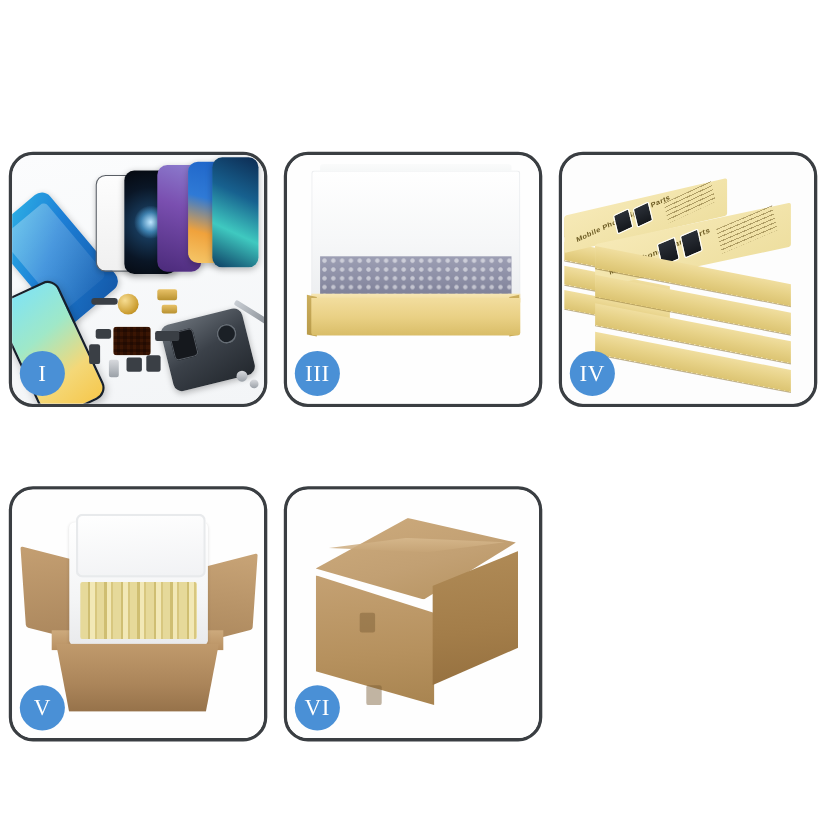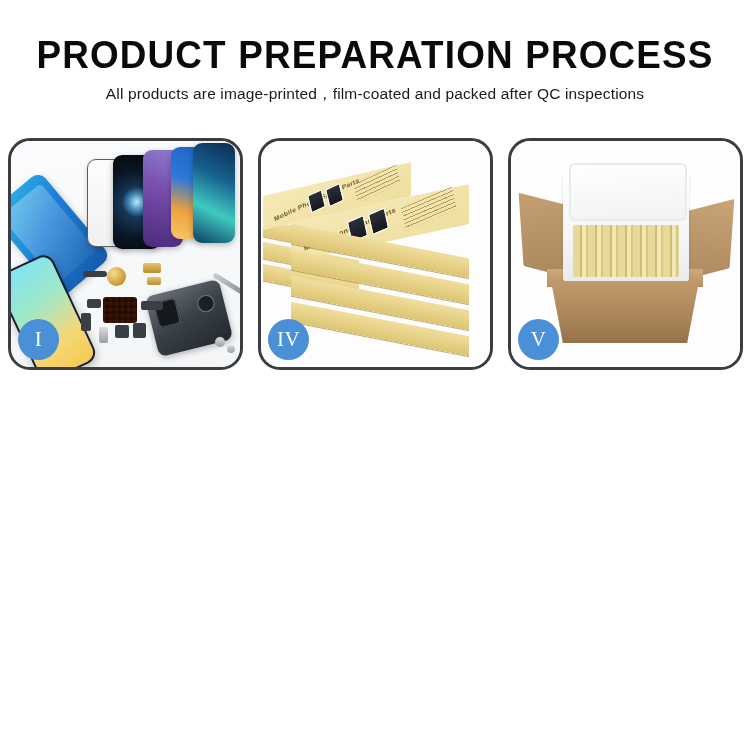--- a/index.html
+++ b/index.html
@@ -338,24 +338,20 @@
   .c6-nick {
     position:absolute; width:14px; height:18px;
     background: rgba(120,92,50,.45); border-radius:2px;
   }
 </style>
 </head>
 <body>
 
 <div class="page">
 
-  <div class="header">
-    <div class="title">PRODUCT PREPARATION PROCESS</div>
-    <div class="subtitle">All products are image-printed，film-coated and packed after QC inspections</div>
-  </div>
 
   <div class="grid">
 
     <div class="panel">
       <div class="panel-inner p1">
         <div class="ph ph-a"></div>
         <div class="ph ph-glass"></div>
         <div class="ph ph-black"></div>
         <div class="ph ph-purple"></div>
         <div class="ph ph-orange"></div>
@@ -374,20 +370,32 @@
         <div class="part" style="left:104px;top:184px;width:14px;height:13px;"></div>
         <div class="part" style="left:122px;top:182px;width:13px;height:15px;"></div>
         <div class="part" style="left:130px;top:160px;width:22px;height:9px;"></div>
         <div class="part silver" style="left:204px;top:196px;width:10px;height:10px;border-radius:50%;"></div>
         <div class="part silver" style="left:216px;top:204px;width:8px;height:8px;border-radius:50%;"></div>
       </div>
       <div class="badge">I</div>
     </div>
 
 
+    <div class="panel">
+      <div class="panel-inner p3">
+        <div class="box3-lidtop"></div>
+        <div class="box3-lid"></div>
+        <div class="box3-foam"></div>
+        <div class="box3-lip"></div>
+        <div class="box3-side-l"></div>
+        <div class="box3-side-r"></div>
+        <div class="box3-front"></div>
+      </div>
+      <div class="badge">III</div>
+    </div>
 
     <div class="panel">
       <div class="panel-inner p4">
         <div class="stack">
 
           <div class="sbox" style="left:2px;top:66px;width:96px;height:17px;transform:skewY(11deg);"></div>
           <div class="sbox" style="left:2px;top:88px;width:96px;height:17px;transform:skewY(11deg);"></div>
           <div class="sbox" style="left:2px;top:110px;width:96px;height:17px;transform:skewY(11deg);"></div>
           <div class="sbox" style="left:2px;top:132px;width:96px;height:17px;transform:skewY(11deg);"></div>
 
@@ -419,15 +427,26 @@
         <div class="c5-flapR"></div>
         <div class="c5-backflap"></div>
         <div class="c5-foam"></div>
         <div class="c5-inner"></div>
         <div class="c5-foamlid"></div>
         <div class="c5-body"></div>
       </div>
       <div class="badge">V</div>
     </div>
 
+    <div class="panel">
+      <div class="panel-inner p6">
+        <div class="c6-top"></div>
+        <div class="c6-tape"></div>
+        <div class="c6-left"></div>
+        <div class="c6-right"></div>
+        <div class="c6-nick" style="left:66px;top:112px;"></div>
+        <div class="c6-nick" style="left:72px;top:178px;"></div>
+      </div>
+      <div class="badge">VI</div>
+    </div>
 
   </div>
 </div>
 
 </body></html>

